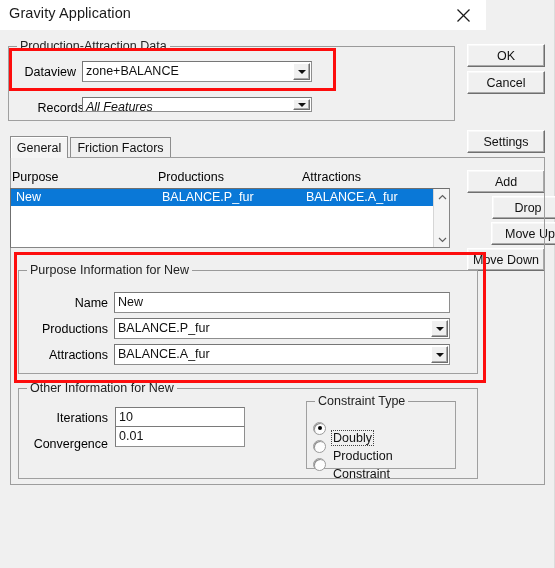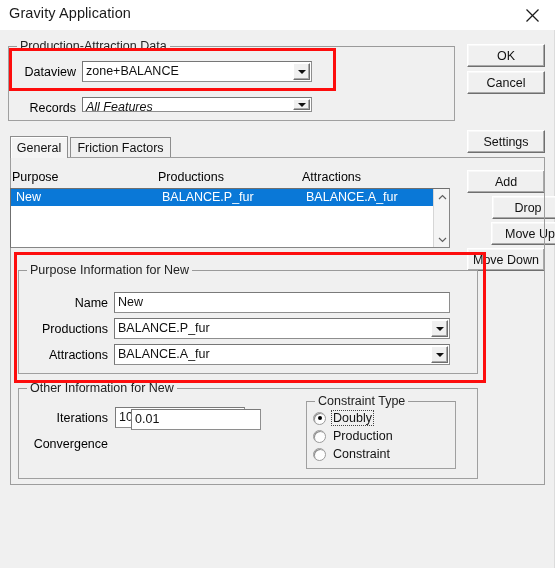--- a/index.html
+++ b/index.html
@@ -13,21 +13,21 @@
   #app {
     position: relative;
     width: 555px; height: 568px;
     background: #f0f0f0;
     border-right: 1px solid #dcdcdc;
   }
 
   
   .titlebar {
     position: absolute; left: 0; top: 0;
-    width: 555px; height: 30px;
+    width: 486px; height: 30px;
     background: #ffffff;
   }
   .titlebar-text {
     position: absolute; left: 9px; top: 5px;
     font-size: 14.5px; color: #1a1a1a;
     letter-spacing: .1px;
     white-space: nowrap;
   }
   .close-btn {
     position: absolute; right: 0; top: 0;
@@ -197,20 +197,21 @@
     content: "";
     position: absolute; left: 3.5px; top: 3.5px;
     width: 4px; height: 4px; border-radius: 50%;
     background: #000;
   }
   .radio-label {
     font-size: 12.5px; color: #111;
     margin-left: 6px;
     padding: 0 1px;
     white-space: nowrap;
+    margin-top: 20px;
   }
   .radio-label.focus { outline: 1px dotted #444; outline-offset: 0px; }
 
   
   .annot {
     position: absolute;
     border: 3px solid #fd0d0d;
     pointer-events: none;
     z-index: 40;
   }
@@ -235,21 +236,21 @@
   </div>
 
   <div class="lbl right" style="left:18px; top:65px; width:58px;">Dataview</div>
   <div class="combo" style="left:82px; top:61px; width:230px; height:21px;">
     <span class="val">zone+BALANCE</span>
     <span class="arrowbox">
       <span class="tri-down"></span>
     </span>
   </div>
 
-  <div class="lbl right" style="left:18px; top:101px; width:58px;">Records</div>
+  <div class="lbl right" style="left:26px; top:101px; width:58px;">Records</div>
   <div class="combo" style="left:82px; top:97px; width:230px; height:15px;font-style:italic;">
     <span class="val">All Features</span>
     <span class="arrowbox">
       <span class="tri-down"></span>
     </span>
   </div>
 
   <div class="btn" style="left:467px; top:44px; width:78px; height:23px;">OK</div>
   <div class="btn" style="left:467px; top:71px; width:78px; height:23px;">Cancel</div>
   <div class="btn" style="left:467px; top:130px; width:78px; height:23px;">Settings</div>
@@ -312,21 +313,21 @@
   </div>
 
   <div class="grp" style="left:18px; top:388px; width:460px; height:91px;">
     <div class="grp-label">Other Information for New</div>
   </div>
 
   <div class="lbl right" style="left:24px; top:411px; width:84px;">Iterations</div>
   <div class="field" style="left:115px; top:407px; width:130px; height:21px;">10</div>
 
   <div class="lbl right" style="left:14px; top:437px; width:94px;">Convergence</div>
-  <div class="field" style="left:115px; top:409px; width:130px; height:21px;margin-left:16px;">0.01</div>
+  <div class="field" style="left:115px; top:426px; width:130px; height:21px;">0.01</div>
 
   <div class="grp" style="left:306px; top:401px; width:150px; height:68px;">
     <div class="grp-label">Constraint Type</div>
   </div>
 
   <div class="radio-wrap" style="left:313px; top:411px;">
     <span class="radio on"></span>
     <span class="radio-label focus">Doubly</span>
   </div>
   <div class="radio-wrap" style="left:313px; top:429px;">

